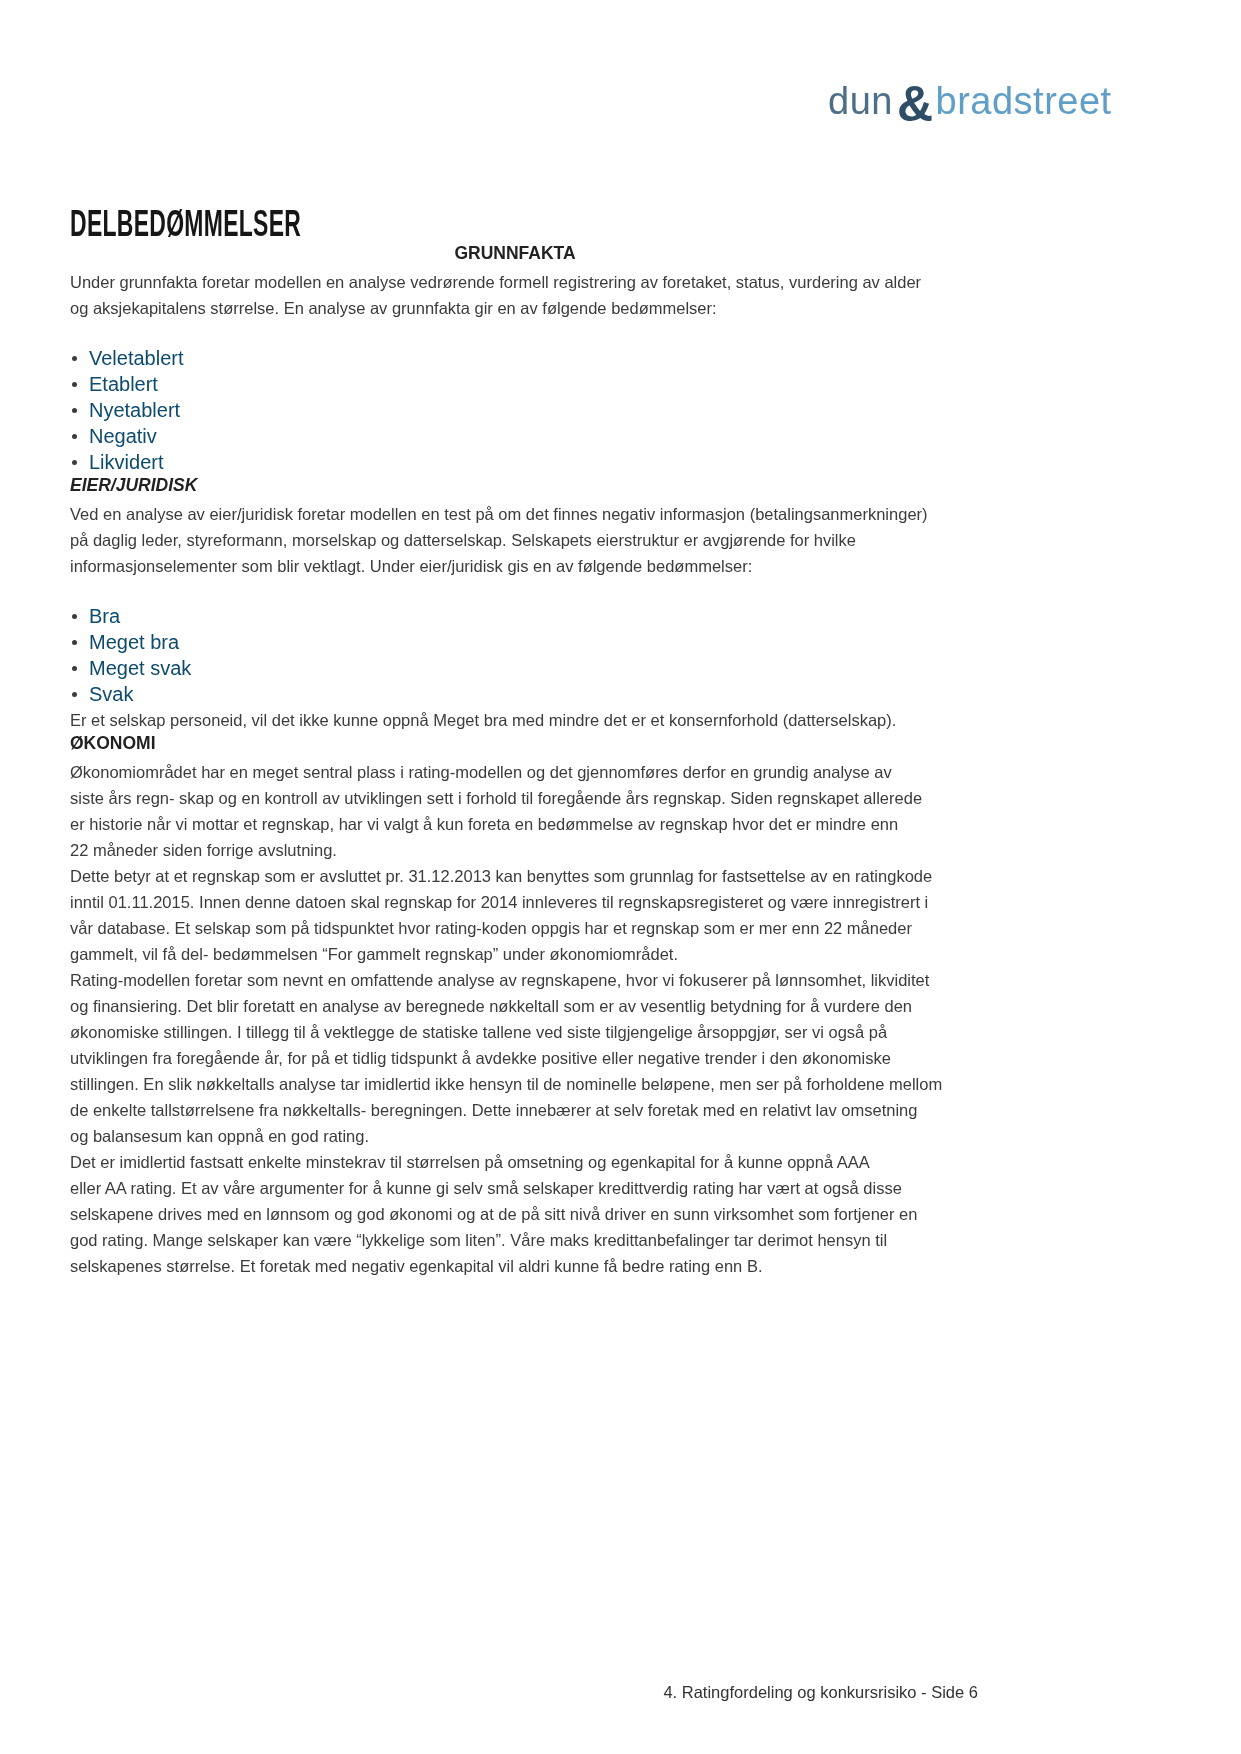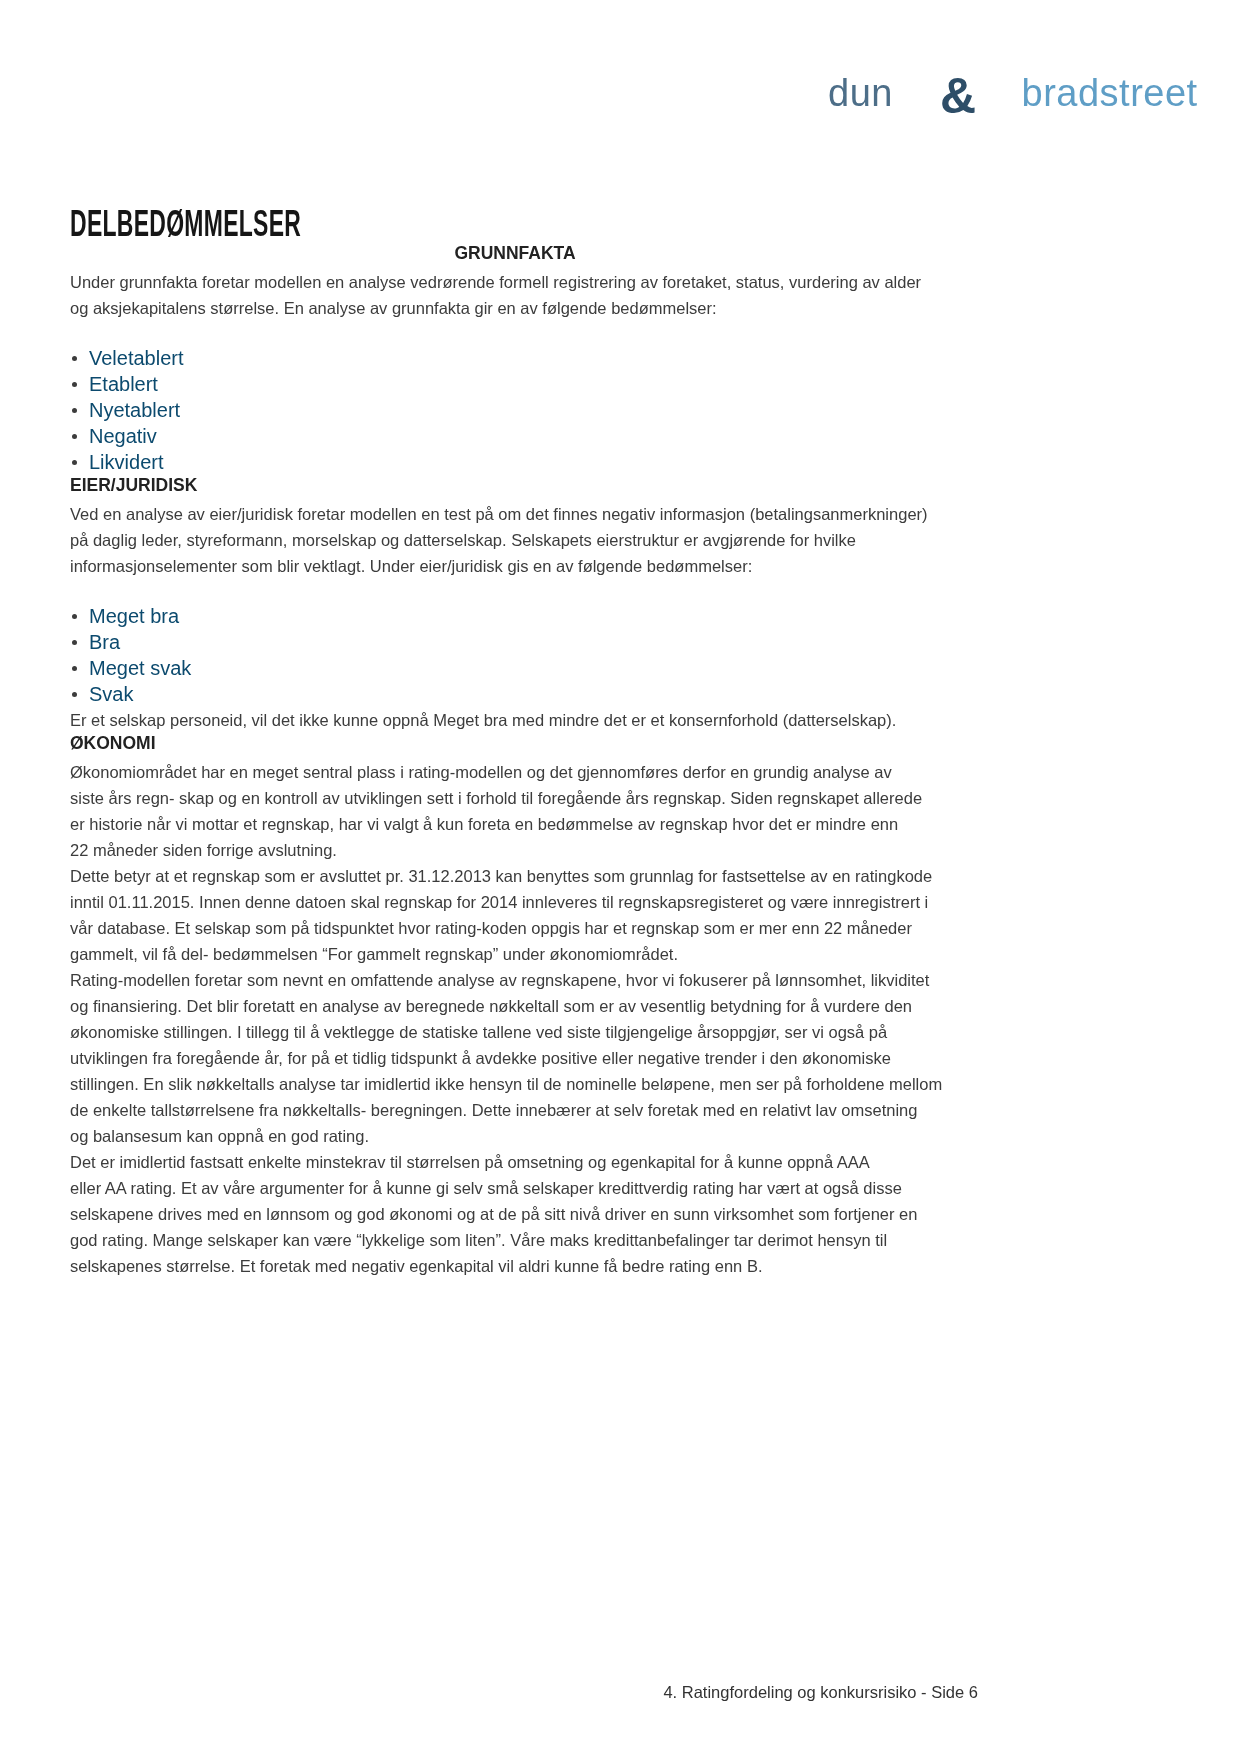--- a/index.html
+++ b/index.html
@@ -12,29 +12,28 @@
     height: 1754px;
     position: relative;
     font-family: "Liberation Sans", sans-serif;
     color: #3c3c3c;
     overflow: hidden;
   }
 
   
   .logo {
     position: absolute;
-    top: 72px;
+    top: 80px;
     left: 828px;
     display: flex;
     align-items: center;
     font-size: 38px;
     letter-spacing: 0.5px;
     user-select: none;
     white-space: nowrap;
-    gap: 43px;
   }
   .logo .dun  { color: #4d6e88; }
   .logo .amp  {
     color: #2e4e68;
     font-size: 50px;
     font-weight: bold;
     line-height: 38px;
     margin: 0 2px 0 4px;
     position: relative;
     top: 2px;
@@ -62,21 +61,21 @@
   }
 
   h2.section-heading {
     font-size: 17.5px;
     line-height: 20px;
     font-weight: bold;
     color: #222222;
     margin: 0 0 6px 0;
   }
   .mt-grunnfakta { margin-top: 38px; text-align: center; }
-  .mt-eier       { margin-top: 20px; }
+  .mt-eier       { margin-top: 20px; font-style: italic; }
   .mt-okonomi    { margin-top: 24px; }
 
   p.body-text {
     font-size: 16.5px;
     line-height: 26px;
     margin: 0;
     white-space: pre-line;
     color: #3c3c3c;
   }
   .mt-para  { margin-top: 22px; }
@@ -139,22 +138,22 @@
     <li>Nyetablert</li>
     <li>Negativ</li>
     <li>Likvidert</li>
   </ul>
 
   <h2 class="section-heading mt-eier">EIER/JURIDISK</h2>
   <p class="body-text">Ved en analyse av eier/juridisk foretar modellen en test på om det finnes negativ informasjon (betalingsanmerkninger)
 på daglig leder, styreformann, morselskap og datterselskap. Selskapets eierstruktur er avgjørende for hvilke
 informasjonselementer som blir vektlagt. Under eier/juridisk gis en av følgende bedømmelser:</p>
   <ul class="bullet-list">
+    <li>Bra</li>
     <li>Meget bra</li>
-    <li>Bra</li>
     <li>Meget svak</li>
     <li>Svak</li>
   </ul>
   <p class="body-text mt-note">Er et selskap personeid, vil det ikke kunne oppnå Meget bra med mindre det er et konsernforhold (datterselskap).</p>
 
   <h2 class="section-heading mt-okonomi">ØKONOMI</h2>
   <p class="body-text">Økonomiområdet har en meget sentral plass i rating-modellen og det gjennomføres derfor en grundig analyse av
 siste års regn- skap og en kontroll av utviklingen sett i forhold til foregående års regnskap. Siden regnskapet allerede
 er historie når vi mottar et regnskap, har vi valgt å kun foreta en bedømmelse av regnskap hvor det er mindre enn
 22 måneder siden forrige avslutning.</p>

